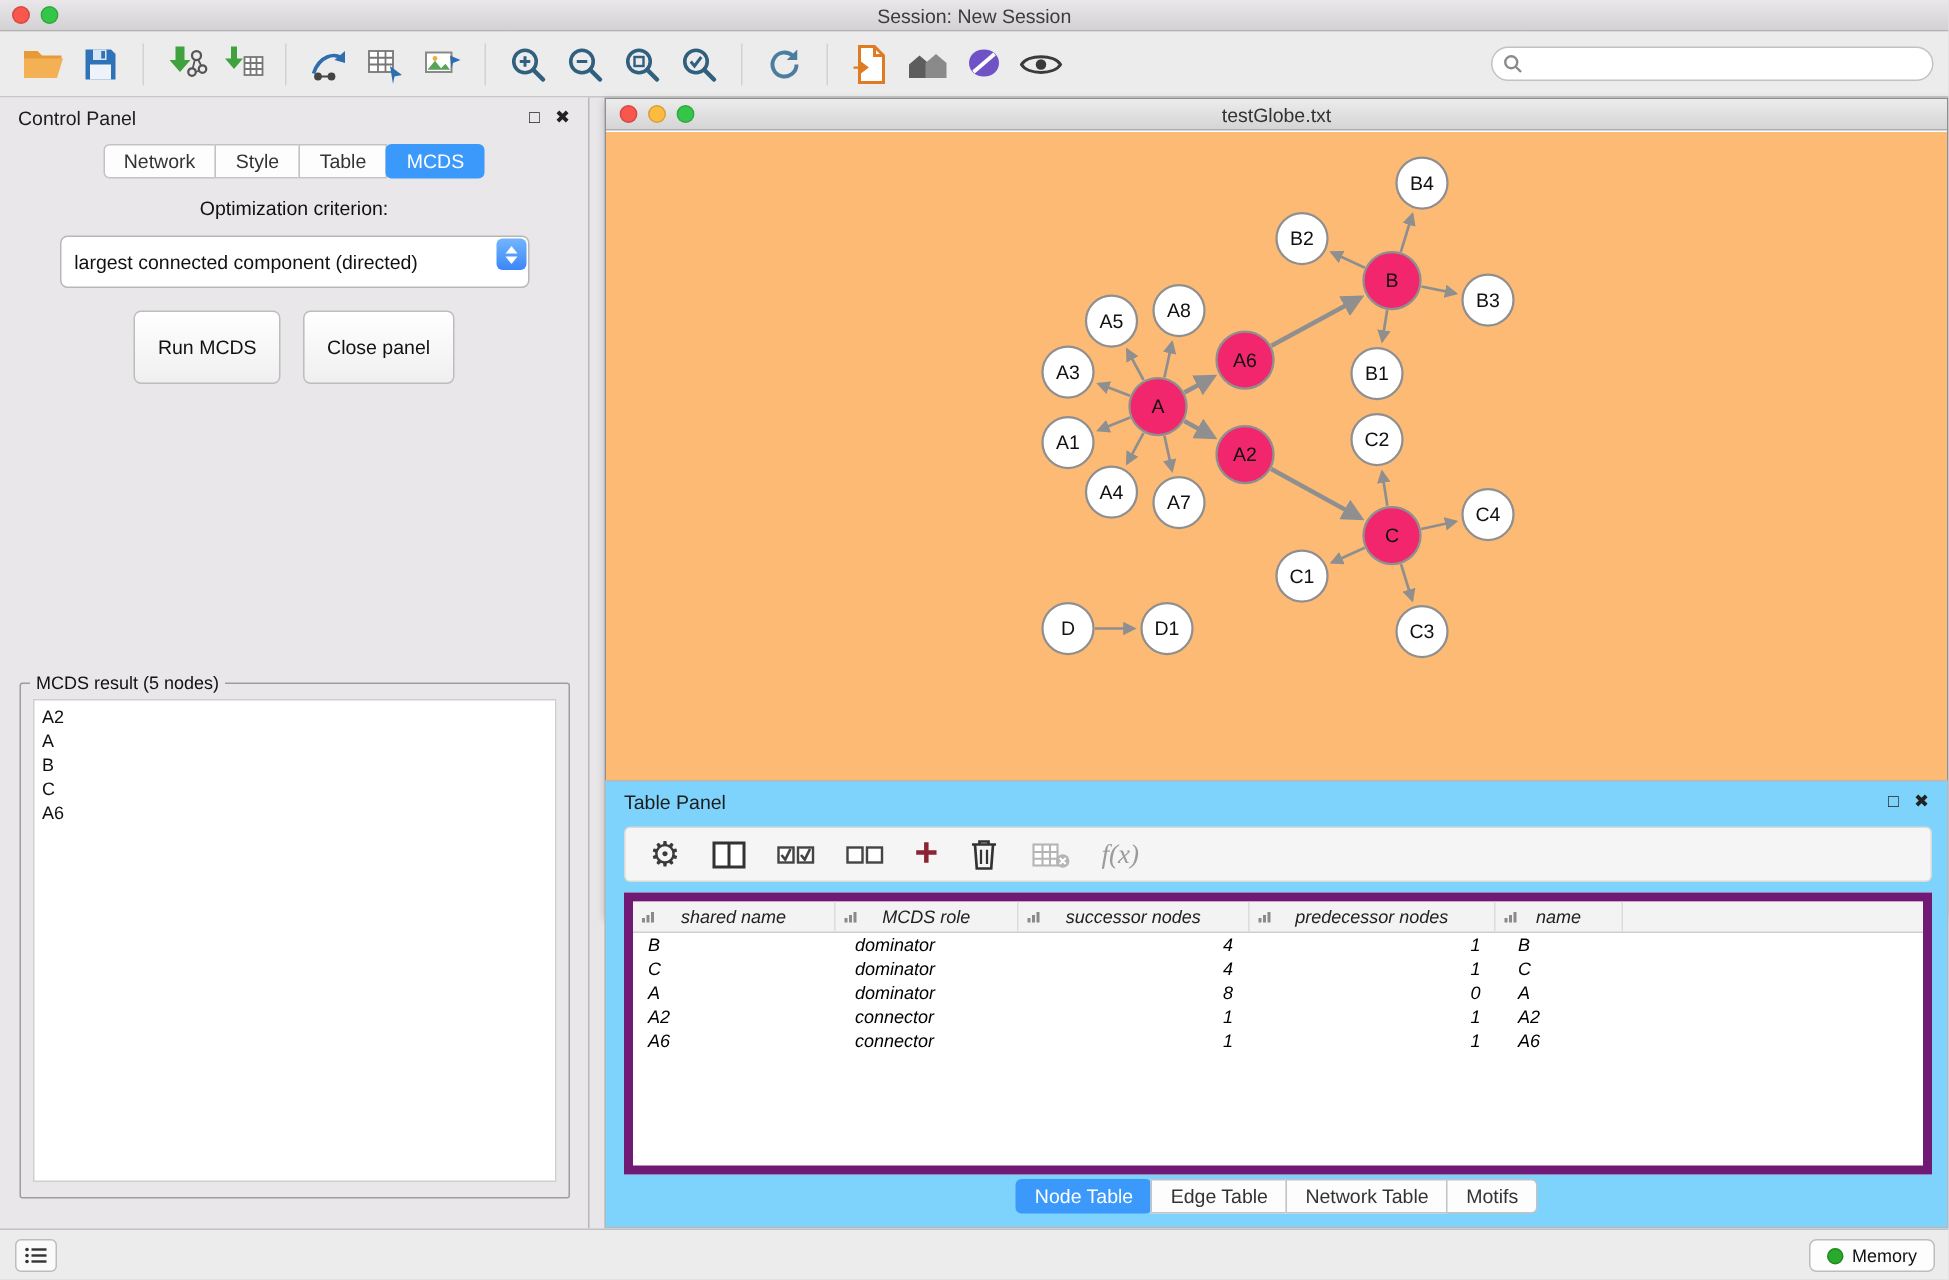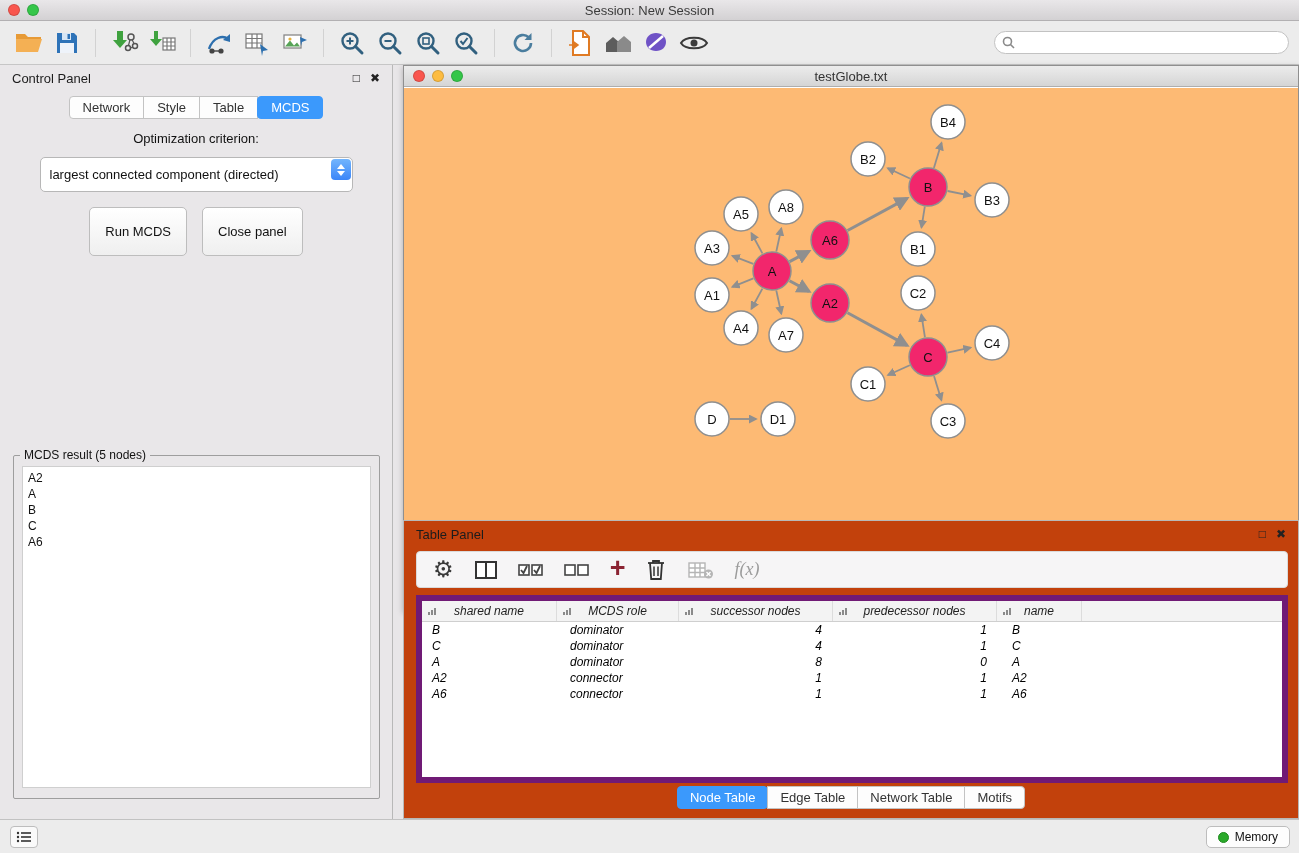--- a/index.html
+++ b/index.html
@@ -76,21 +76,21 @@
     background:#fff; border:1px solid #8f8f8f; box-shadow:0 2px 6px rgba(0,0,0,.25); }
   .net-titlebar { height:21px; background:linear-gradient(#ececec,#d5d5d5);
     border-bottom:1px solid #aeaeae; position:relative; display:flex; align-items:center; }
   .net-titlebar .traffic { top:4px; left:9px; }
   .net-title-text { flex:1; text-align:center; font-size:13px; color:#333; }
   .net-canvas { position:absolute; top:22px; left:0; right:0; bottom:0; background:#fdba74; }
   .net-grip { position:absolute; right:2px; bottom:2px; width:8px; height:8px; background:#4a90d9; }
 
   
   .table-panel { position:absolute; left:403px; top:455px; right:0; bottom:0;
-    background:#c2410c; border:1px solid #b8b8b8; }
+    background:#7dd3fc; border:1px solid #b8b8b8; }
   .tp-toolbar { position:absolute; left:12px; right:10px; top:30px; height:37px;
     background:#f6f5f6; border:1px solid #dadada; border-radius:4px;
     display:flex; align-items:center; gap:20px; padding:0 16px; }
   .tp-ico { display:flex; align-items:center; justify-content:center; height:30px; cursor:default; }
   .gear-glyph { font-size:23px; color:#3a3a3a; line-height:1; }
   .plus-glyph { font-size:27px; font-weight:bold; color:#8b2332; line-height:1; margin-top:-3px; }
   .fx-glyph { font-family:"Liberation Serif", serif; font-style:italic; font-size:18px; color:#9b9b9b; }
   .tp-table { position:absolute; left:12px; right:10px; top:74px; height:188px;
     background:#fff; border:6px solid #701a75; overflow:hidden;font-style:italic; }
   .thead { display:flex; height:21px; background:#f3f3f3; border-bottom:1px solid #cfcfcf; }

